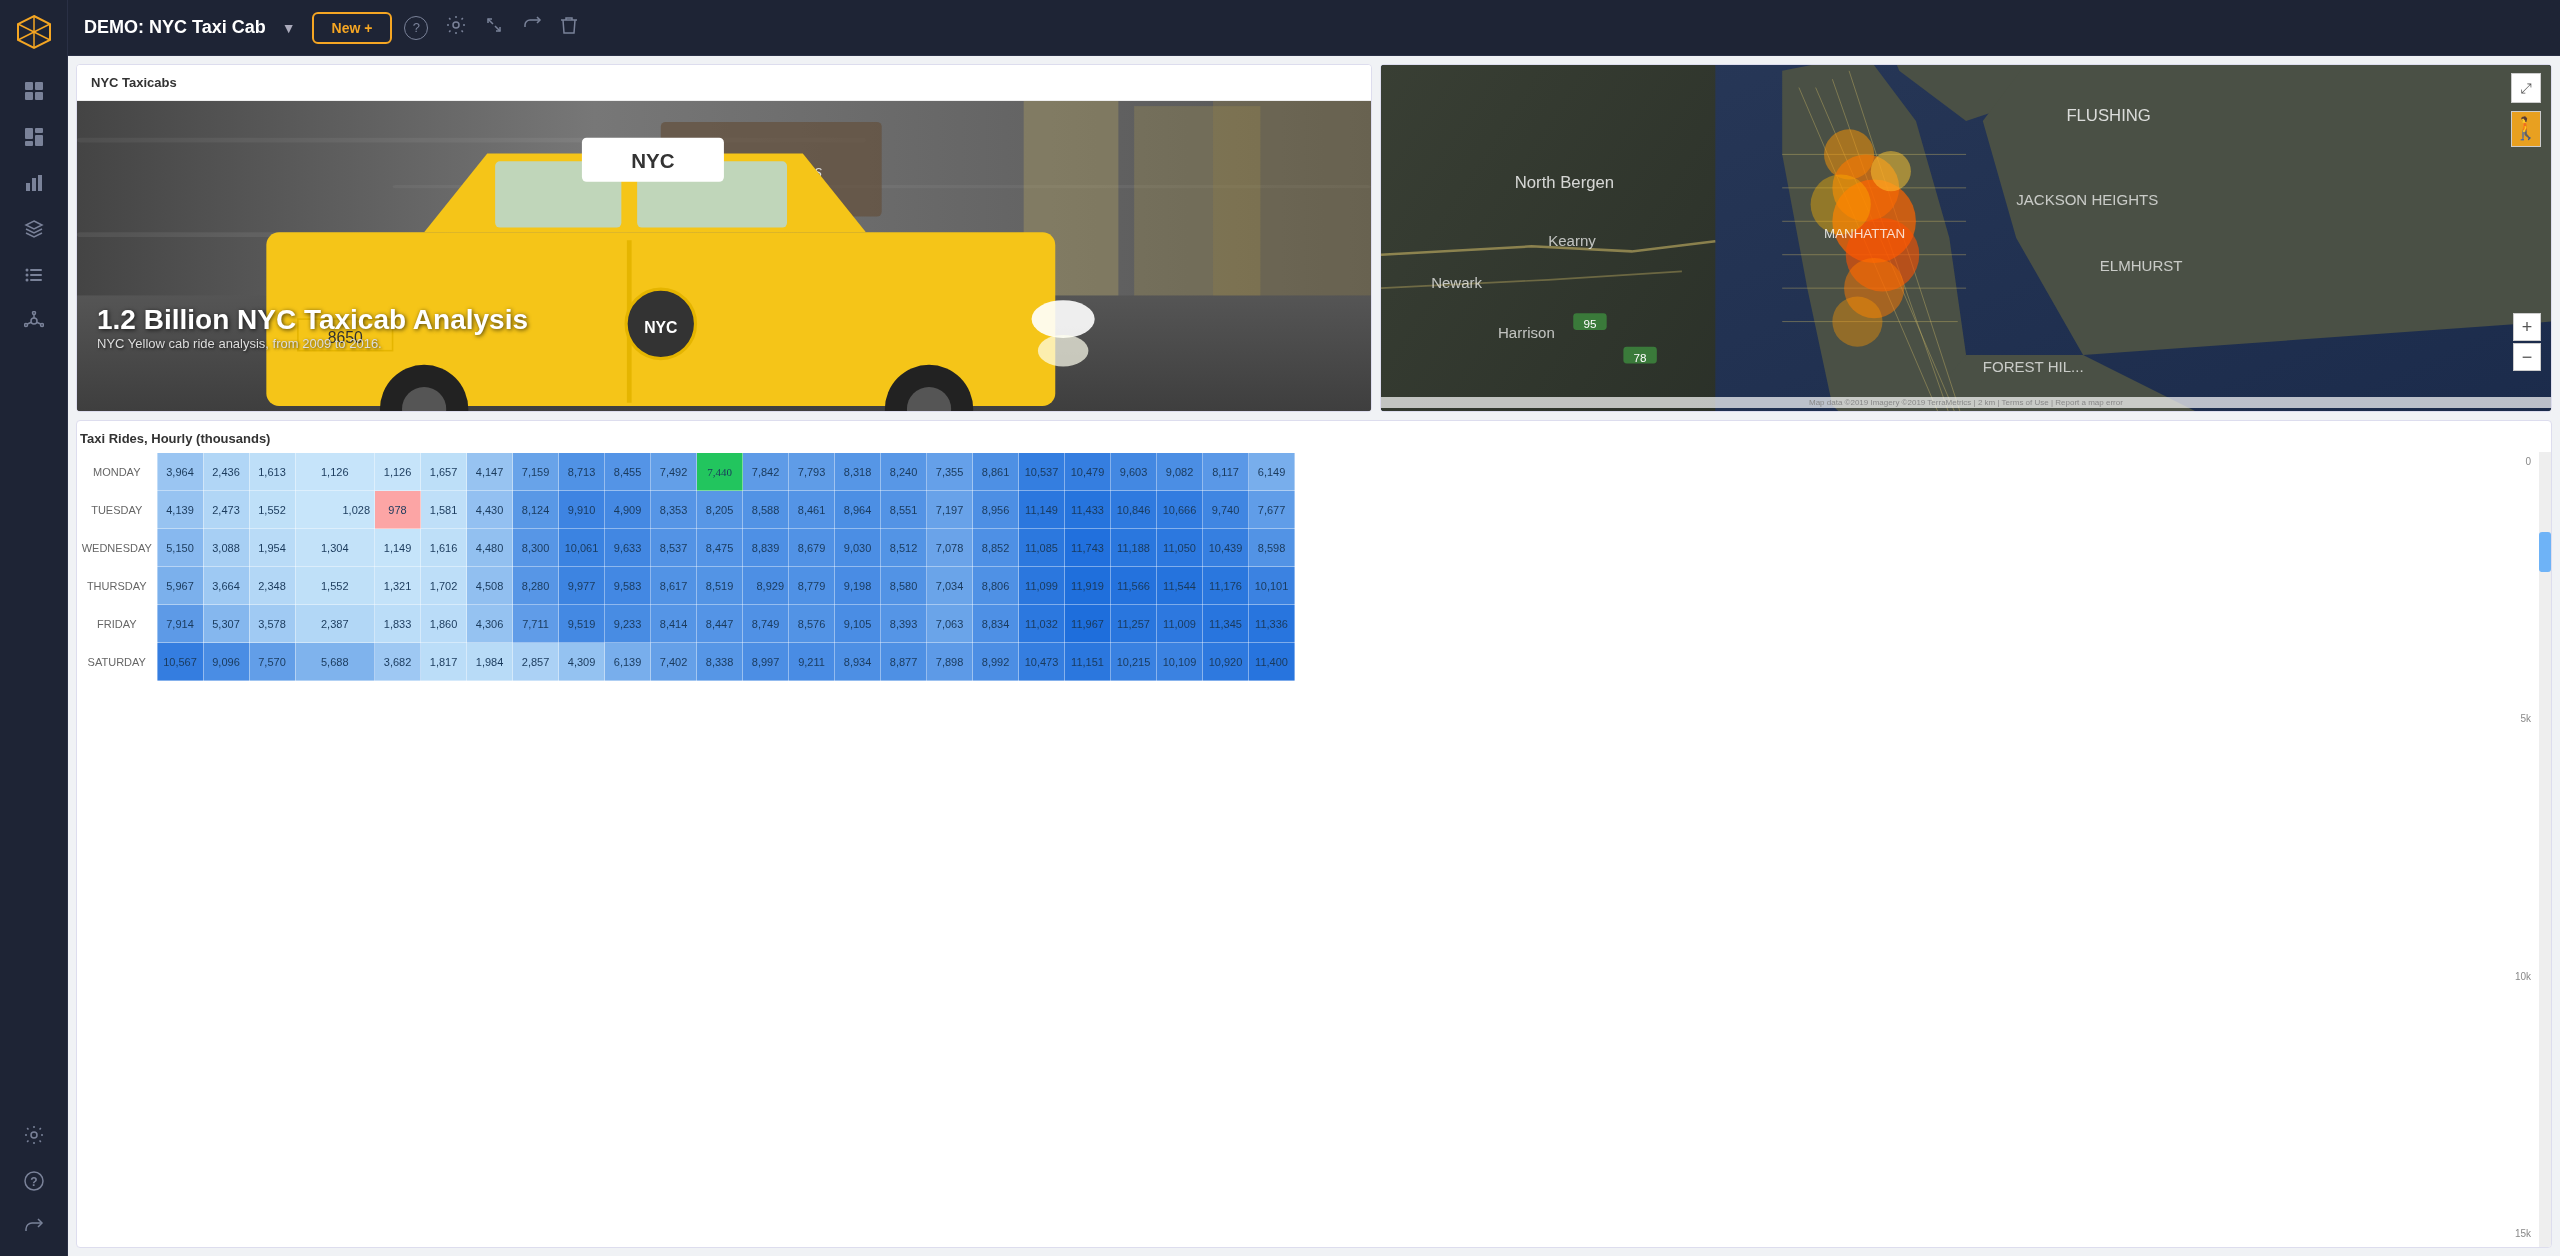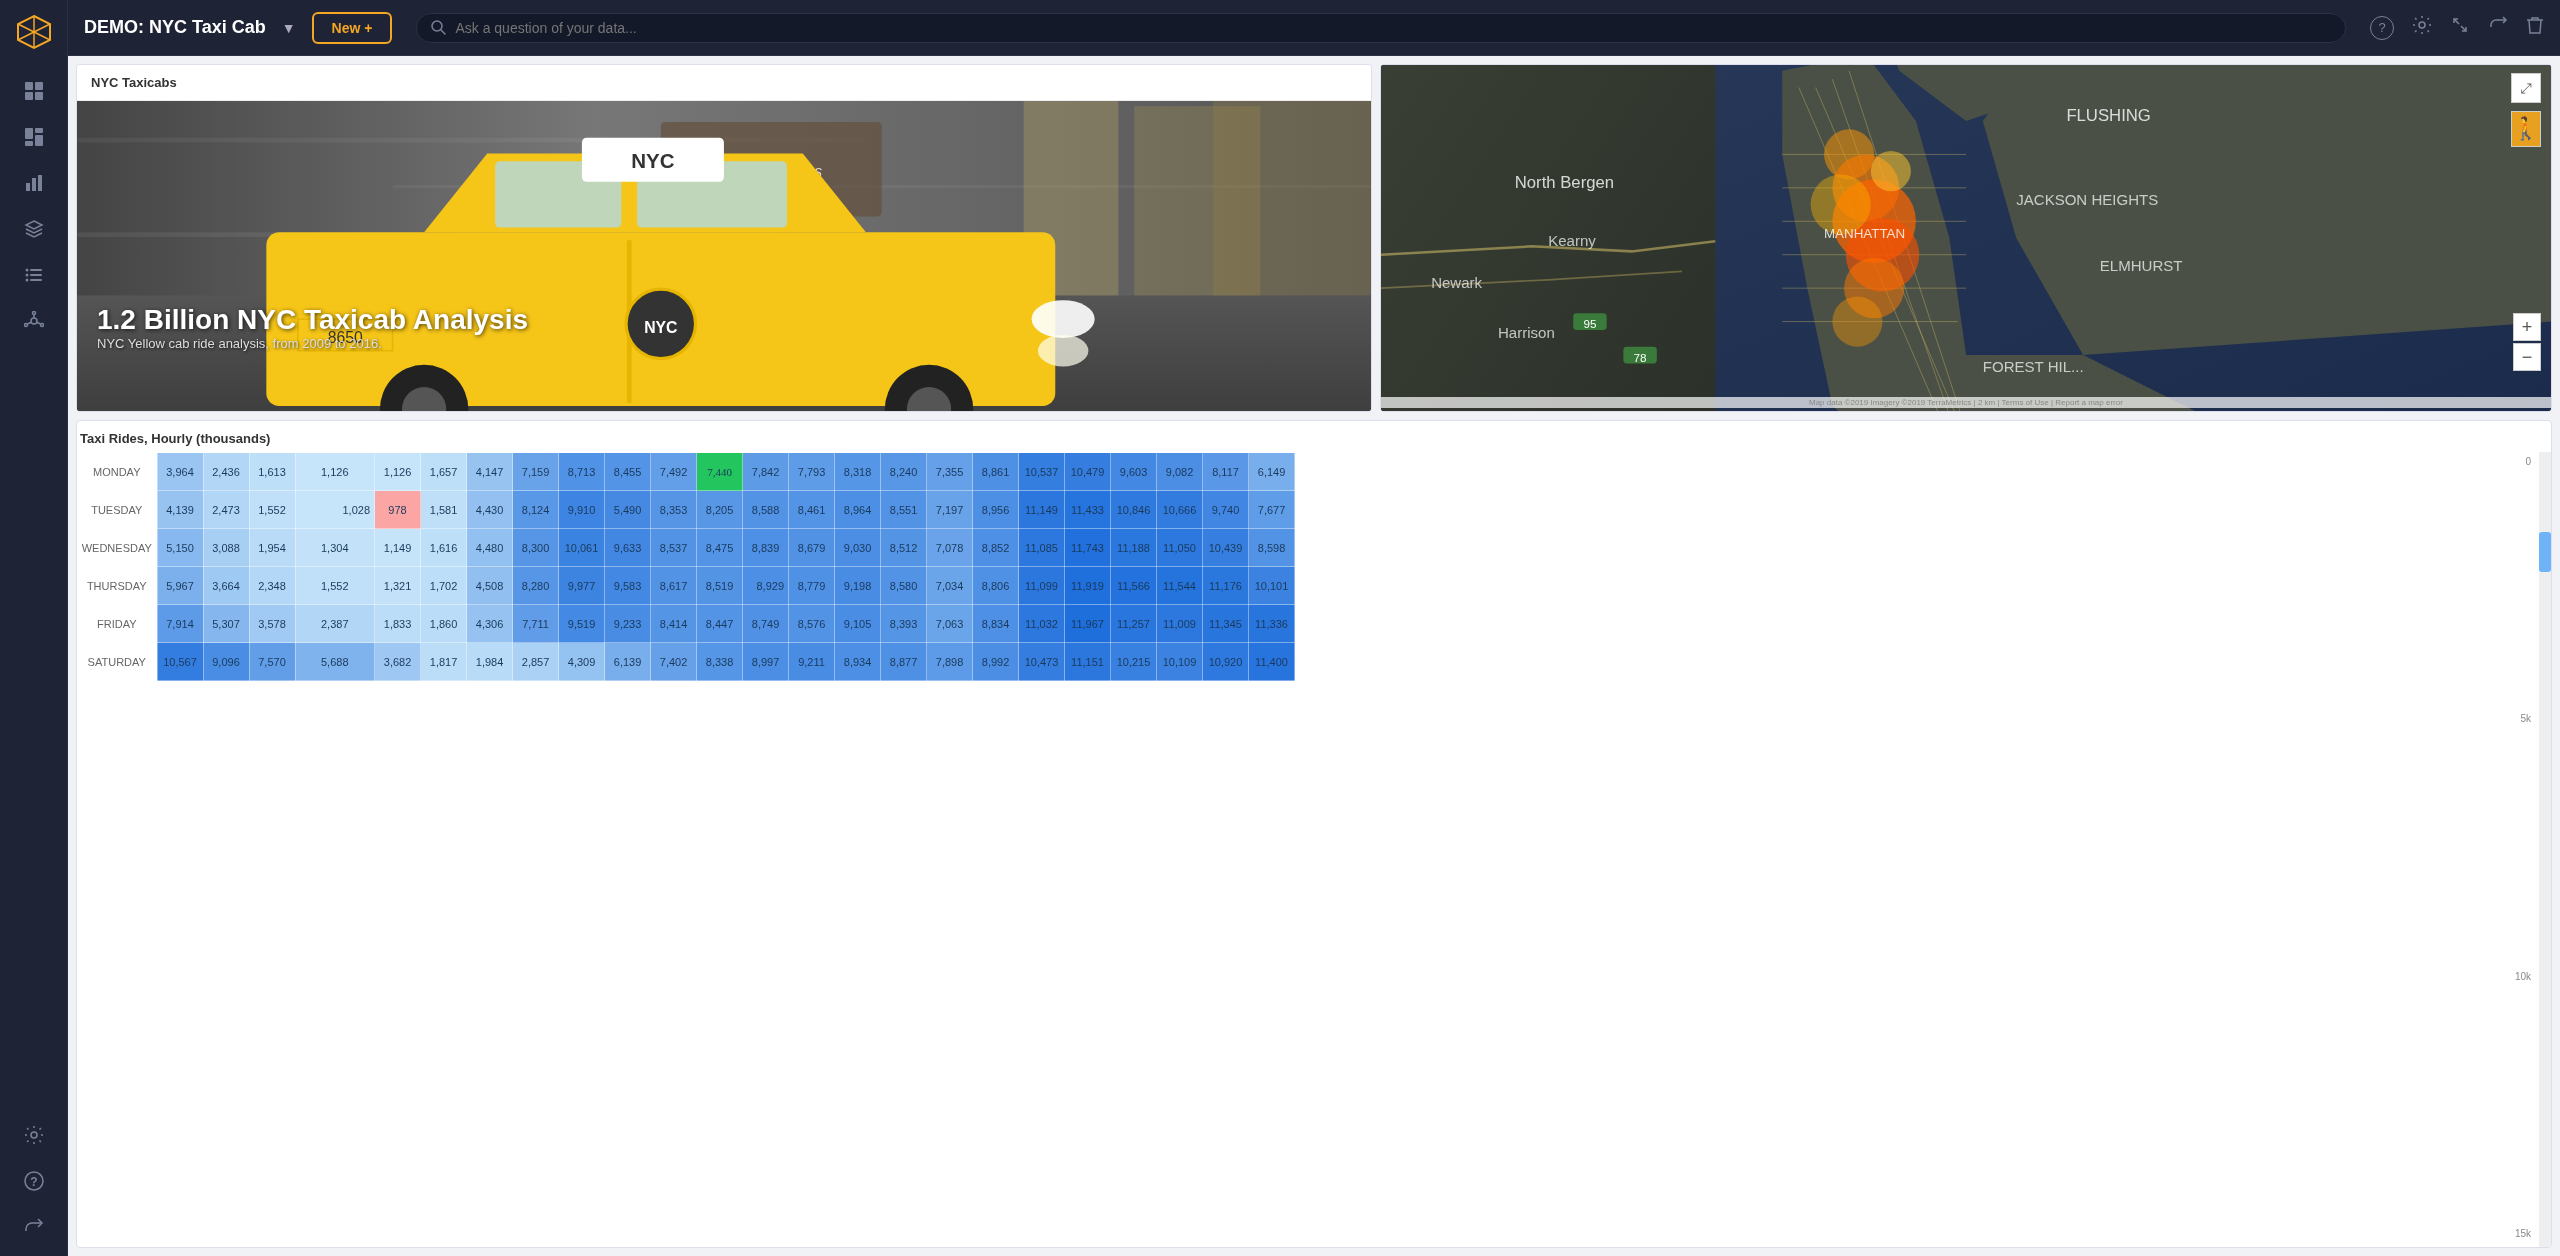--- a/index.html
+++ b/index.html
@@ -429,27 +429,20 @@
     </svg>
   </div>
 </div>
 
 <div class="main">
 
   <div class="topbar">
     <span class="topbar-title">DEMO: NYC Taxi Cab</span>
     <span class="topbar-dropdown">▼</span>
     <button class="btn-new">New +</button>
-    <div class="search-bar">
-      <svg width="16" height="16" viewBox="0 0 16 16" fill="none">
-        <circle cx="6" cy="6" r="5" stroke="#7a8299" stroke-width="1.5"></circle>
-        <path d="M10 10l4 4" stroke="#7a8299" stroke-width="1.5" stroke-linecap="round"></path>
-      </svg>
-      <input type="text" placeholder="Ask a question of your data..." style="">
-    </div>
     <div class="topbar-icons">
       <span class="topbar-icon" style="border:1px solid #7a8299;border-radius:50%;width:24px;height:24px;display:flex;align-items:center;justify-content:center;font-size:13px;">?</span>
       <span class="topbar-icon">
         <svg width="20" height="20" viewBox="0 0 20 20" fill="none" stroke="#7a8299" stroke-width="1.5">
           <circle cx="10" cy="10" r="3"></circle>
           <path d="M10 1v2M10 17v2M1 10h2M17 10h2M3.1 3.1l1.4 1.4M15.5 15.5l1.4 1.4M3.1 16.9l1.4-1.4M15.5 4.5l1.4-1.4"></path>
         </svg>
       </span>
       <span class="topbar-icon">
         <svg width="20" height="20" viewBox="0 0 20 20" fill="none" stroke="#7a8299" stroke-width="1.5">
@@ -667,21 +660,21 @@
                   <td class="row-label">TUESDAY</td>
                   <td class="heatmap-cell" style="background-color: rgb(151, 195, 241);">4,139</td>
                   <td class="heatmap-cell" style="background-color: rgb(177, 214, 246);">2,473</td>
                   <td class="heatmap-cell" style="background-color: rgb(191, 224, 248);">1,552</td>
                   <td class="heatmap-cell" style="background-color: rgb(199, 229, 250); padding-left: 47px;">1,028</td>
                   <td class="heatmap-cell" style="background-color: #fca5a5;">978</td>
                   <td class="heatmap-cell" style="background-color: rgb(191, 223, 248);">1,581</td>
                   <td class="heatmap-cell" style="background-color: rgb(147, 192, 241);">4,430</td>
                   <td class="heatmap-cell" style="background-color: rgb(89, 152, 230);">8,124</td>
                   <td class="heatmap-cell" style="background-color: rgb(62, 132, 226);">9,910</td>
-                  <td class="heatmap-cell" style="background-color: rgb(69, 137, 227);">5,490</td>
+                  <td class="heatmap-cell" style="background-color: rgb(69, 137, 227);">4,909</td>
                   <td class="heatmap-cell" style="background-color: rgb(86, 149, 230);">8,353</td>
                   <td class="heatmap-cell" style="background-color: rgb(88, 151, 230);">8,205</td>
                   <td class="heatmap-cell" style="background-color: rgb(82, 147, 229);">8,588</td>
                   <td class="heatmap-cell" style="background-color: rgb(84, 148, 230);">8,461</td>
                   <td class="heatmap-cell" style="background-color: rgb(76, 143, 228);">8,964</td>
                   <td class="heatmap-cell" style="background-color: rgb(83, 147, 229);">8,551</td>
                   <td class="heatmap-cell" style="background-color: rgb(104, 162, 233);">7,197</td>
                   <td class="heatmap-cell" style="background-color: rgb(77, 143, 228);">8,956</td>
                   <td class="heatmap-cell" style="background-color: rgb(43, 119, 222);">11,149</td>
                   <td class="heatmap-cell" style="background-color: rgb(38, 116, 221);">11,433</td>

